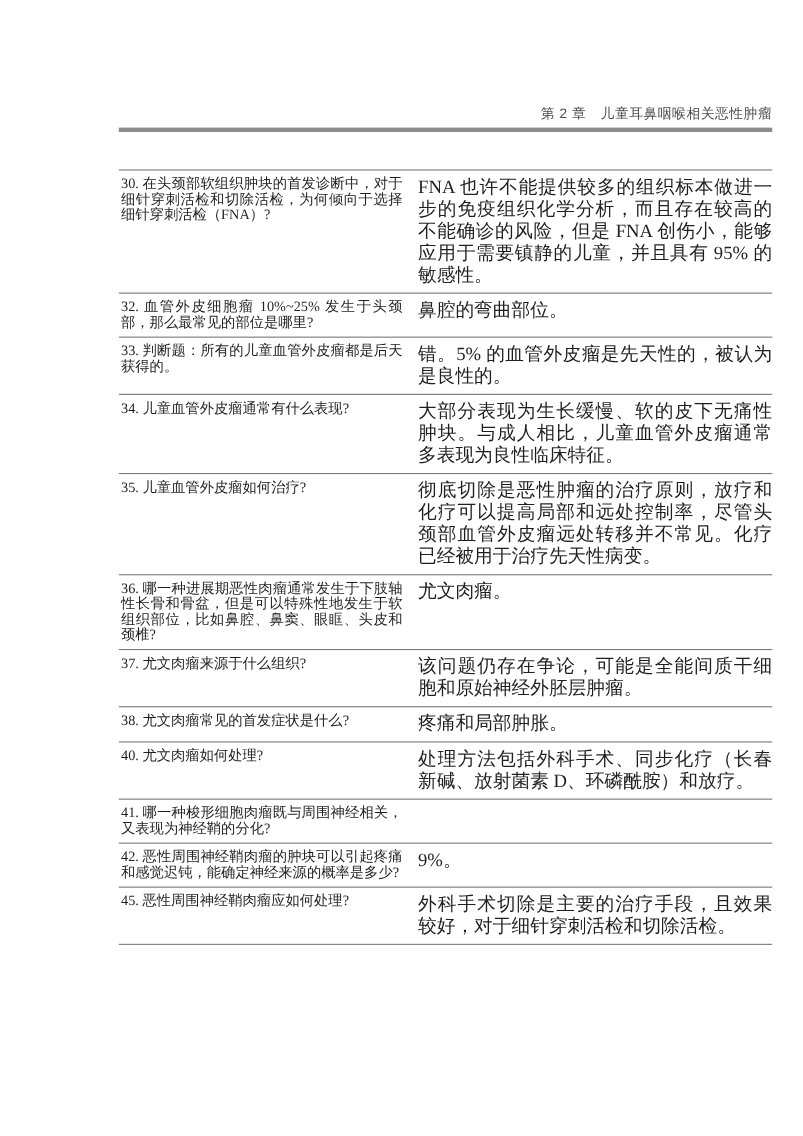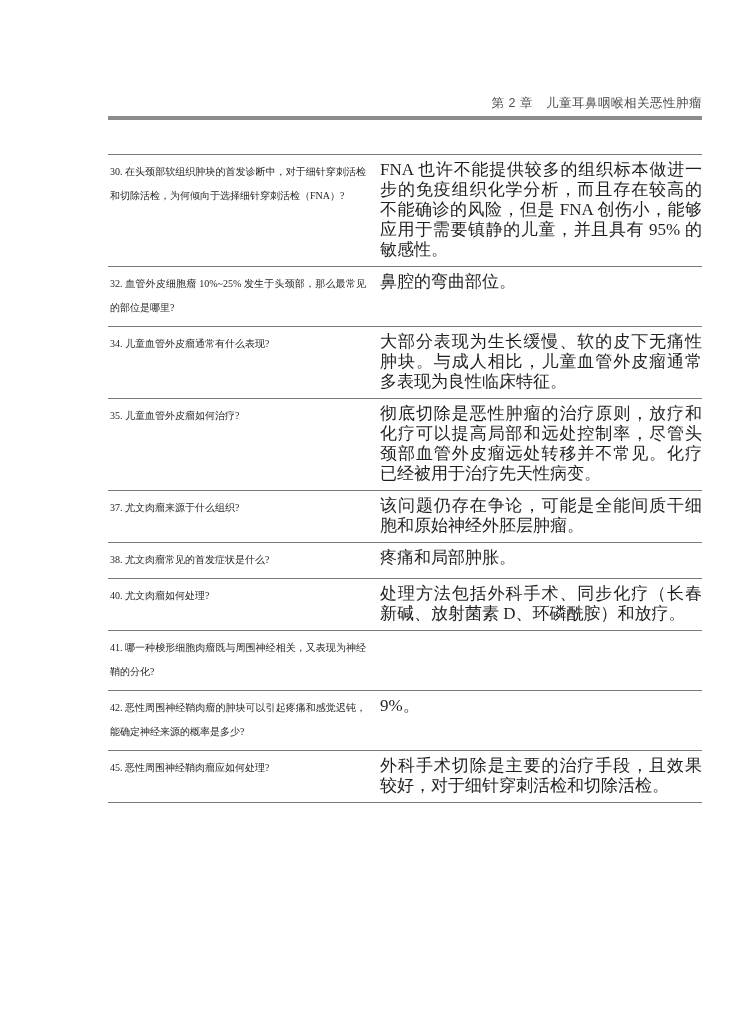--- a/index.html
+++ b/index.html
@@ -38,22 +38,22 @@
   }
   .qa-row {
     display: flex;
     border-bottom: 1px solid #787878;
     padding: 3px 0 4px 0;
   }
   .q-cell {
     width: 270px;
     flex: 0 0 270px;
     padding: 2px 12px 2px 2px;
-    font-size: 10px;
-    line-height: 24px;
+    font-size: 13px;
+    line-height: 14px;
     text-align: justify;
   }
   .a-cell {
     flex: 1;
     padding: 2px 0 2px 2px;
     font-size: 17px;
     line-height: 20px;
     text-align: justify;
   }
 </style>
@@ -71,31 +71,39 @@
       <div class="q-cell">30. 在头颈部软组织肿块的首发诊断中，对于细针穿刺活检和切除活检，为何倾向于选择细针穿刺活检（FNA）?</div>
       <div class="a-cell">FNA 也许不能提供较多的组织标本做进一步的免疫组织化学分析，而且存在较高的不能确诊的风险，但是 FNA 创伤小，能够应用于需要镇静的儿童，并且具有 95% 的敏感性。</div>
     </div>
 
 
     <div class="qa-row">
       <div class="q-cell">32. 血管外皮细胞瘤 10%~25% 发生于头颈部，那么最常见的部位是哪里?</div>
       <div class="a-cell">鼻腔的弯曲部位。</div>
     </div>
 
+    <div class="qa-row">
+      <div class="q-cell">33. 判断题：所有的儿童血管外皮瘤都是后天获得的。</div>
+      <div class="a-cell">错。5% 的血管外皮瘤是先天性的，被认为是良性的。</div>
+    </div>
 
     <div class="qa-row">
       <div class="q-cell">34. 儿童血管外皮瘤通常有什么表现?</div>
       <div class="a-cell">大部分表现为生长缓慢、软的皮下无痛性肿块。与成人相比，儿童血管外皮瘤通常多表现为良性临床特征。</div>
     </div>
 
     <div class="qa-row">
       <div class="q-cell">35. 儿童血管外皮瘤如何治疗?</div>
       <div class="a-cell">彻底切除是恶性肿瘤的治疗原则，放疗和化疗可以提高局部和远处控制率，尽管头颈部血管外皮瘤远处转移并不常见。化疗已经被用于治疗先天性病变。</div>
     </div>
 
+    <div class="qa-row">
+      <div class="q-cell">36. 哪一种进展期恶性肉瘤通常发生于下肢轴性长骨和骨盆，但是可以特殊性地发生于软组织部位，比如鼻腔、鼻窦、眼眶、头皮和颈椎?</div>
+      <div class="a-cell">尤文肉瘤。</div>
+    </div>
 
     <div class="qa-row">
       <div class="q-cell">37. 尤文肉瘤来源于什么组织?</div>
       <div class="a-cell">该问题仍存在争论，可能是全能间质干细胞和原始神经外胚层肿瘤。</div>
     </div>
 
     <div class="qa-row">
       <div class="q-cell">38. 尤文肉瘤常见的首发症状是什么?</div>
       <div class="a-cell">疼痛和局部肿胀。</div>
     </div>

